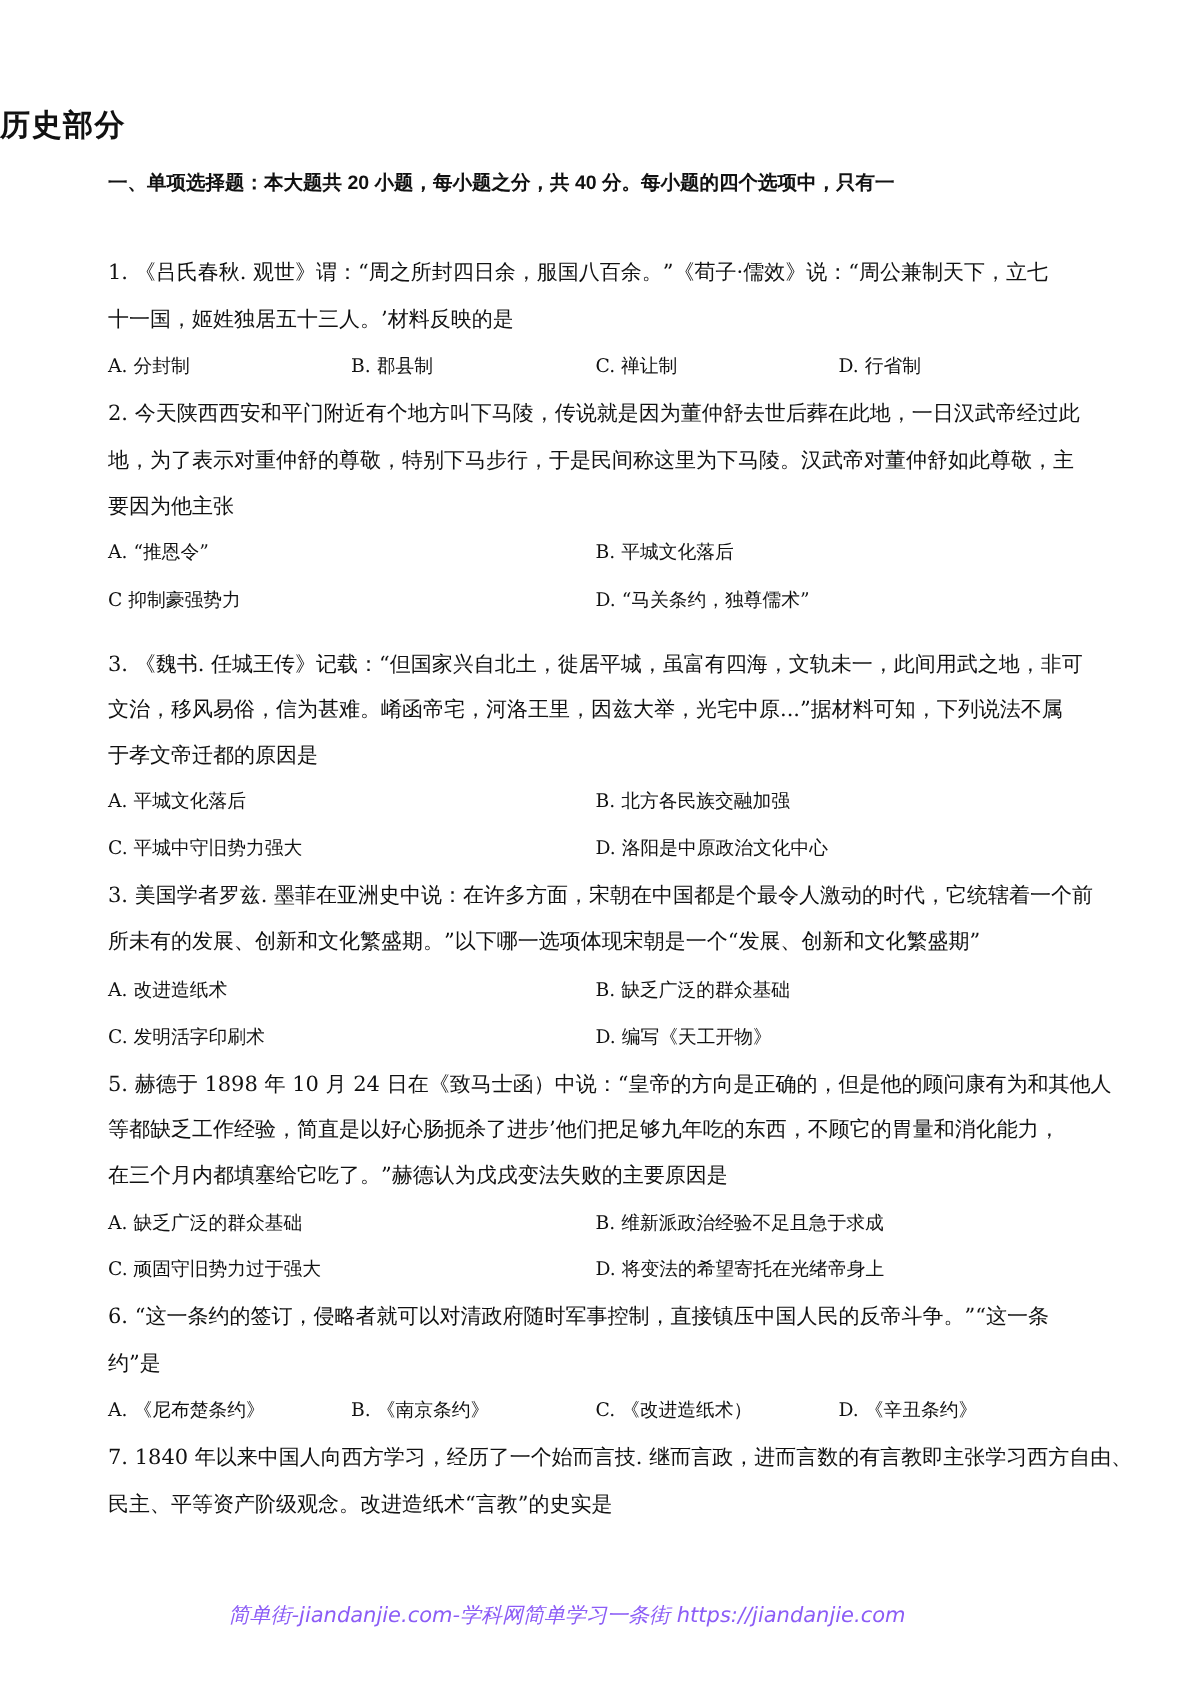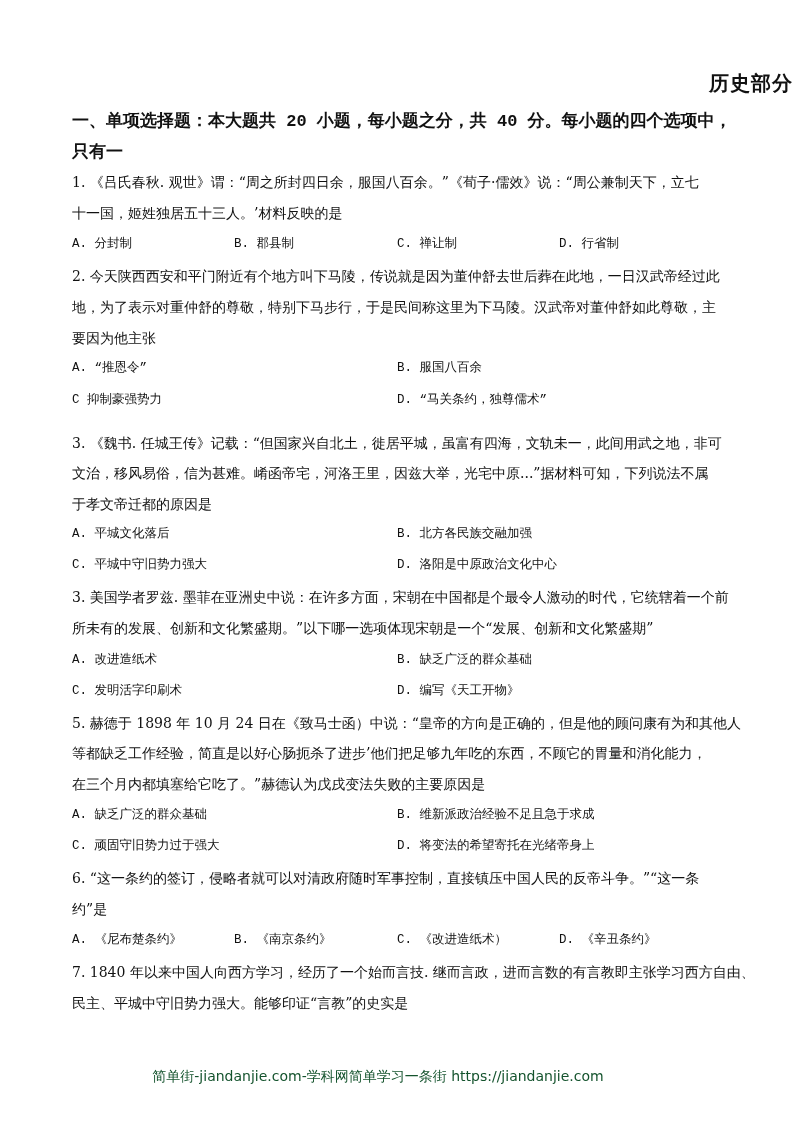--- a/index.html
+++ b/index.html
@@ -3,32 +3,32 @@
 <meta charset="utf-8">
 <style>
   html, body { margin: 0; padding: 0; background: #ffffff; }
   body {
     width: 793px; height: 1122px; position: relative; overflow: hidden;
     font-family: "DejaVu Serif", "Liberation Serif", serif;
     color: #111111;
   }
   .page { position: absolute; left: 0; top: 0; width: 793px; height: 1122px; }
   .title {
-    position: absolute; left: 0; top: 70px; width: 793px; text-align: right;
+    position: absolute; left: 0; top: 70px; width: 793px; text-align: left;
     font-family: Liberation Sans, sans-serif; font-weight: bold; font-size: 20px; letter-spacing: 1px;
   }
   .section {
     position: absolute; left: 72px; top: 106px; width: 660px;
-    font-family: Liberation Mono, monospace; font-weight: bold; font-size: 17px; line-height: 31px;
+    font-family: Liberation Sans, sans-serif; font-weight: bold; font-size: 13px; line-height: 31px;
   }
   .line { position: absolute; left: 72px; width: 660px; font-size: 14px; line-height: 20px; white-space: nowrap; }
-  .opt { position: absolute; font-size: 12.5px; line-height: 20px; white-space: nowrap; font-family: Liberation Mono, monospace; }
+  .opt { position: absolute; font-size: 12.5px; line-height: 20px; white-space: nowrap; }
   .footer {
     position: absolute; left: 0; top: 1068px; width: 756px; text-align: center;
-    font-family: "DejaVu Sans", sans-serif; font-size: 14px; color: #14532d;
+    font-family: "DejaVu Sans", sans-serif; font-size: 14px; color: #8b5cf6; font-style: italic;
   }
 </style>
 </head>
 <body>
 
 <div class="page">
   <div class="title">历史部分</div>
 
   <div class="section">
     <div>一、单项选择题：本大题共 20 小题，每小题之分，共 40 分。每小题的四个选项中，只有一</div>
@@ -41,21 +41,21 @@
     <div class="opt" style="left:234px;top:234px">B. 郡县制</div>
     <div class="opt" style="left:397px;top:234px">C. 禅让制</div>
     <div class="opt" style="left:559px;top:234px">D. 行省制</div>
   </div>
 
   <div>
     <div class="line" style="top:266px">2. 今天陕西西安和平门附近有个地方叫下马陵，传说就是因为董仲舒去世后葬在此地，一日汉武帝经过此</div>
     <div class="line" style="top:297px">地，为了表示对重仲舒的尊敬，特别下马步行，于是民间称这里为下马陵。汉武帝对董仲舒如此尊敬，主</div>
     <div class="line" style="top:328px">要因为他主张</div>
     <div class="opt" style="left:72px;top:358px">A. “推恩令”</div>
-    <div class="opt" style="left:397px;top:358px">B. 服国八百余</div>
+    <div class="opt" style="left:397px;top:358px">B. 平城文化落后</div>
     <div class="opt" style="left:72px;top:390px">C 抑制豪强势力</div>
     <div class="opt" style="left:397px;top:390px">D. “马关条约，独尊儒术”</div>
   </div>
 
   <div>
     <div class="line" style="top:433px">3. 《魏书. 任城王传》记载：“但国家兴自北土，徙居平城，虽富有四海，文轨未一，此间用武之地，非可</div>
     <div class="line" style="top:463px">文治，移风易俗，信为甚难。崤函帝宅，河洛王里，因兹大举，光宅中原...”据材料可知，下列说法不属</div>
     <div class="line" style="top:494px">于孝文帝迁都的原因是</div>
     <div class="opt" style="left:72px;top:524px">A. 平城文化落后</div>
     <div class="opt" style="left:397px;top:524px">B. 北方各民族交融加强</div>
@@ -86,17 +86,17 @@
     <div class="line" style="top:868px">6. “这一条约的签订，侵略者就可以对清政府随时军事控制，直接镇压中国人民的反帝斗争。”“这一条</div>
     <div class="line" style="top:899px">约”是</div>
     <div class="opt" style="left:72px;top:930px">A. 《尼布楚条约》</div>
     <div class="opt" style="left:234px;top:930px">B. 《南京条约》</div>
     <div class="opt" style="left:397px;top:930px">C. 《改进造纸术）</div>
     <div class="opt" style="left:559px;top:930px">D. 《辛丑条约》</div>
   </div>
 
   <div>
     <div class="line" style="top:962px">7. 1840 年以来中国人向西方学习，经历了一个始而言技. 继而言政，进而言数的有言教即主张学习西方自由、</div>
-    <div class="line" style="top:993px">民主、平城中守旧势力强大。能够印证“言教”的史实是</div>
+    <div class="line" style="top:993px">民主、平等资产阶级观念。改进造纸术“言教”的史实是</div>
   </div>
 
   <div class="footer">简单街-jiandanjie.com-学科网简单学习一条街 https://jiandanjie.com</div>
 </div>
 
 </body></html>

